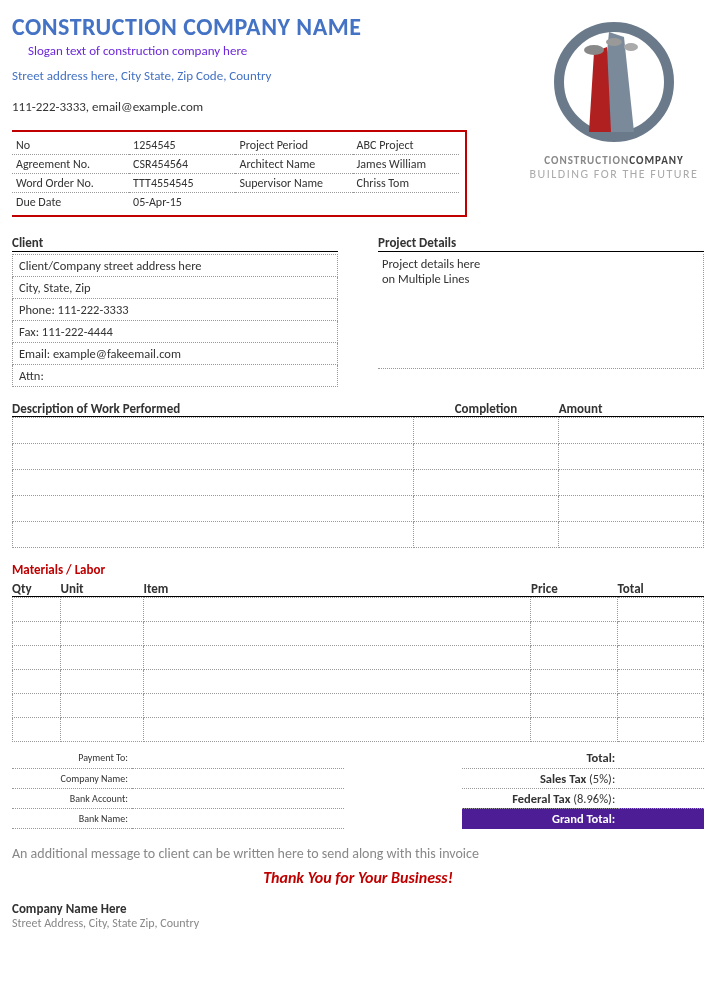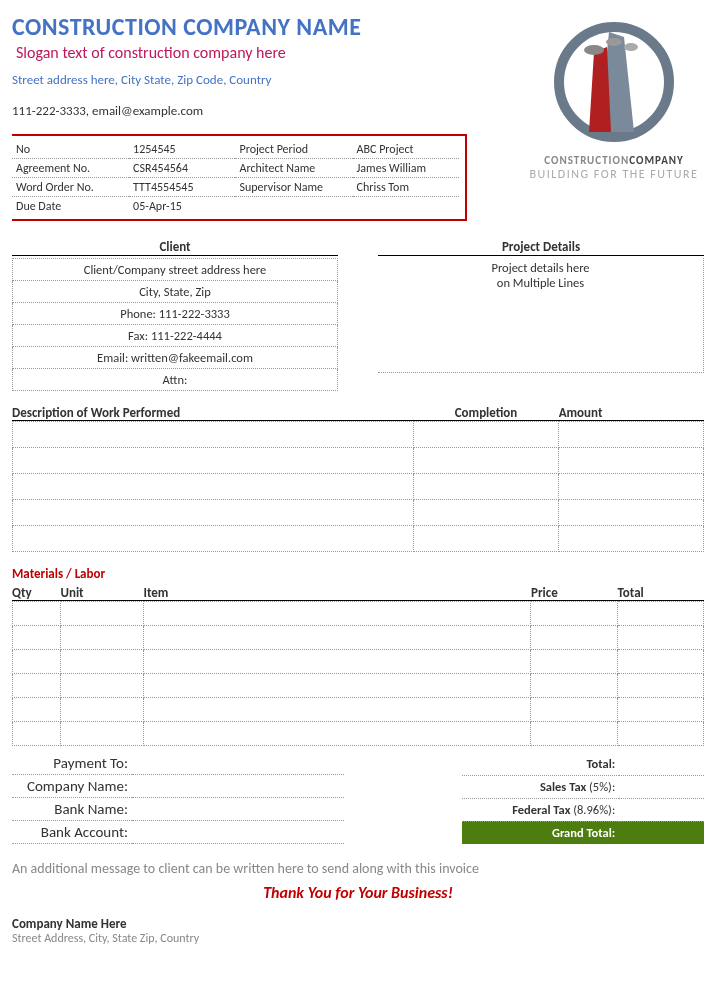--- a/index.html
+++ b/index.html
@@ -14,21 +14,21 @@
   }
   .header-row { display: flex; }
   .header-left { flex: 1; }
   .company-name {
     color: #4472c4;
     font-size: 24px;
     font-weight: bold;
     letter-spacing: 0.5px;
     margin: 0 0 2px 0;
   }
-  .slogan { color: #be185d; font-size: 16px; margin: 2px 4px; }
+  .slogan { color: #6d28d9; font-size: 13px; margin: 2px 16px; }
   .addr { color: #4472c4; font-size: 13px; margin: 10px 0; }
   .contact { font-size: 13px; margin: 16px 0; }
   .logo-wrap {
     width: 180px;
     text-align: center;
     font-size: 9px;
   }
   .logo-wrap svg { display: block; margin: 0 auto; }
   .logo-txt1 { font-weight: bold; letter-spacing: 1px; color: #888; font-size: 11px; margin-top: 2px;}
   .logo-txt1 b { color: #444; }
@@ -43,21 +43,21 @@
   }
   .meta-table { width: 100%; border-collapse: collapse; }
   .meta-table td {
     border-bottom: 1px dotted #999;
     padding: 2px 4px;
     font-size: 12px;
   }
   .meta-table td.label { width: 110px; }
   .meta-table td.val { width: 100px; }
   .two-col { display: flex; margin-top: 18px; gap: 40px; }
-  .col { flex: 1; text-align: center; }
+  .col { flex: 1; }
   .section-head {
     font-weight: bold;
     border-bottom: 1.5px solid #000;
     padding-bottom: 1px;
     margin-bottom: 2px;
     font-size: 13px;
   }
   .client-table { width: 100%; border-collapse: collapse; }
   .client-table td {
     border: 1px dotted #999;
@@ -84,26 +84,26 @@
   .mat-head-row { display: flex; border-bottom: 1.5px solid #000; font-weight: bold; font-size: 13px; }
   .mat-table { width: 100%; border-collapse: collapse; }
   .mat-table td { border: 1px dotted #999; height: 24px; }
   .mat-table td.q { width: 7%; }
   .mat-table td.u { width: 12%; }
   .mat-table td.i { width: 56%; }
   .mat-table td.p { width: 12.5%; }
   .mat-table td.t { width: 12.5%; }
   .totals-row { display: flex; margin-top: 6px; }
   .pay-table { width: 48%; border-collapse: collapse; }
-  .pay-table td { border-bottom: 1px dotted #999; padding: 2px 4px; font-size: 15px; height: 20px; }
+  .pay-table td { border-bottom: 1px dotted #999; padding: 2px 4px; font-size: 10px; height: 20px; }
   .pay-table td.pl { text-align: right; width: 120px; }
   .tax-table { width: 35%; margin-left: auto; border-collapse: collapse; }
   .tax-table td { border-bottom: 1px dotted #999; padding: 2px 4px; font-size: 12.5px; height: 20px; text-align: right; }
   .tax-table td.tl { width: 65%; }
-  .tax-table .gt td { background: #4d7c0f; color: #fff; font-weight: bold; border-bottom: none;}
+  .tax-table .gt td { background: #4c1d95; color: #fff; font-weight: bold; border-bottom: none;}
   .light { font-weight: normal; }
   .footer-msg { color: #888; font-size: 14px; margin-top: 16px; }
   .thankyou { color: #c00000; font-weight: bold; font-style: italic; text-align: center; margin-top: 6px; font-size: 16px;}
   .foot-company { font-weight: bold; margin-top: 14px; font-size: 13px;}
   .foot-addr { color: #888; font-size: 12px; }
 </style>
 </head>
 <body>
 
 <div class="header-row">
@@ -170,21 +170,21 @@
       <tr>
             <td>City, State, Zip</td>
           </tr>
       <tr>
             <td>Phone: 111-222-3333</td>
           </tr>
       <tr>
             <td>Fax: 111-222-4444</td>
           </tr>
       <tr>
-            <td>Email: written@fakeemail.com</td>
+            <td>Email: example@fakeemail.com</td>
           </tr>
       <tr>
             <td>Attn:</td>
           </tr>
     </tbody>
       </table>
   </div>
   <div class="col">
     <div class="section-head">Project Details</div>
     <div class="proj-details">
@@ -289,25 +289,25 @@
     <tbody>
         <tr>
           <td class="pl">Payment To:</td>
           <td></td>
         </tr>
     <tr>
           <td class="pl">Company Name:</td>
           <td></td>
         </tr>
     <tr>
+          <td class="pl">Bank Account:</td>
+          <td></td>
+        </tr>
+    <tr>
           <td class="pl">Bank Name:</td>
-          <td></td>
-        </tr>
-    <tr>
-          <td class="pl">Bank Account:</td>
           <td></td>
         </tr>
   </tbody>
     </table>
   <table class="tax-table">
     <tbody>
         <tr>
           <td class="tl"><b>Total:</b></td>
           <td></td>
         </tr>

